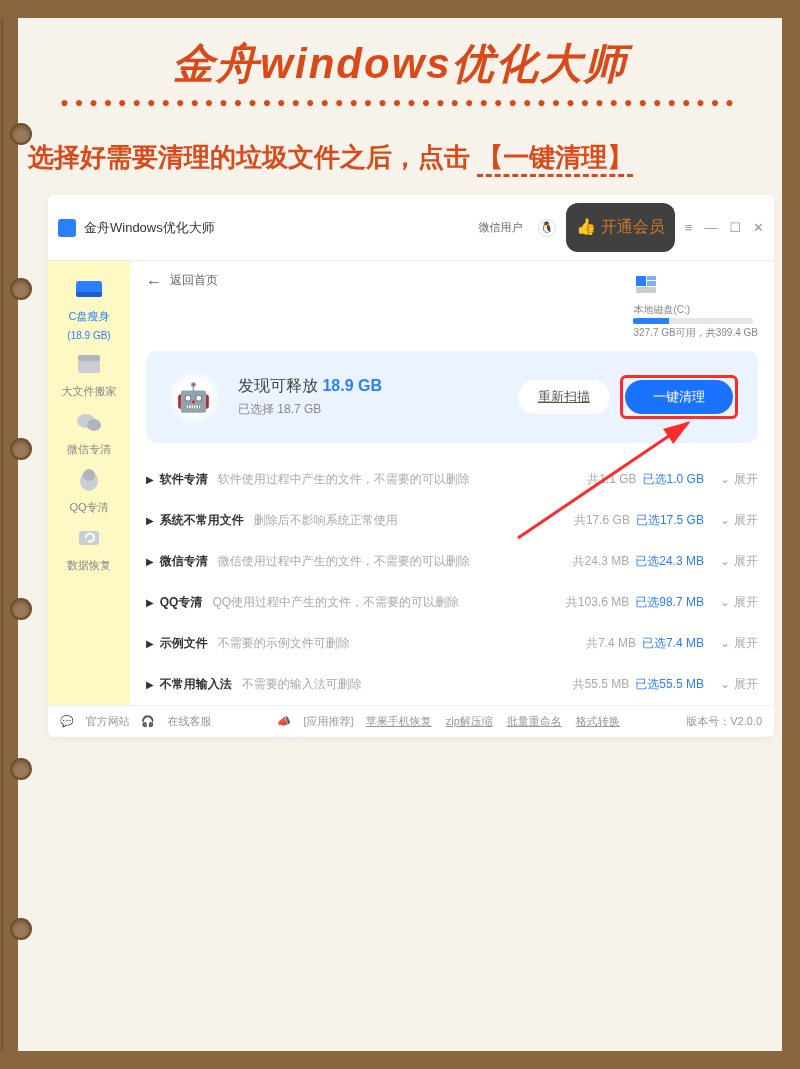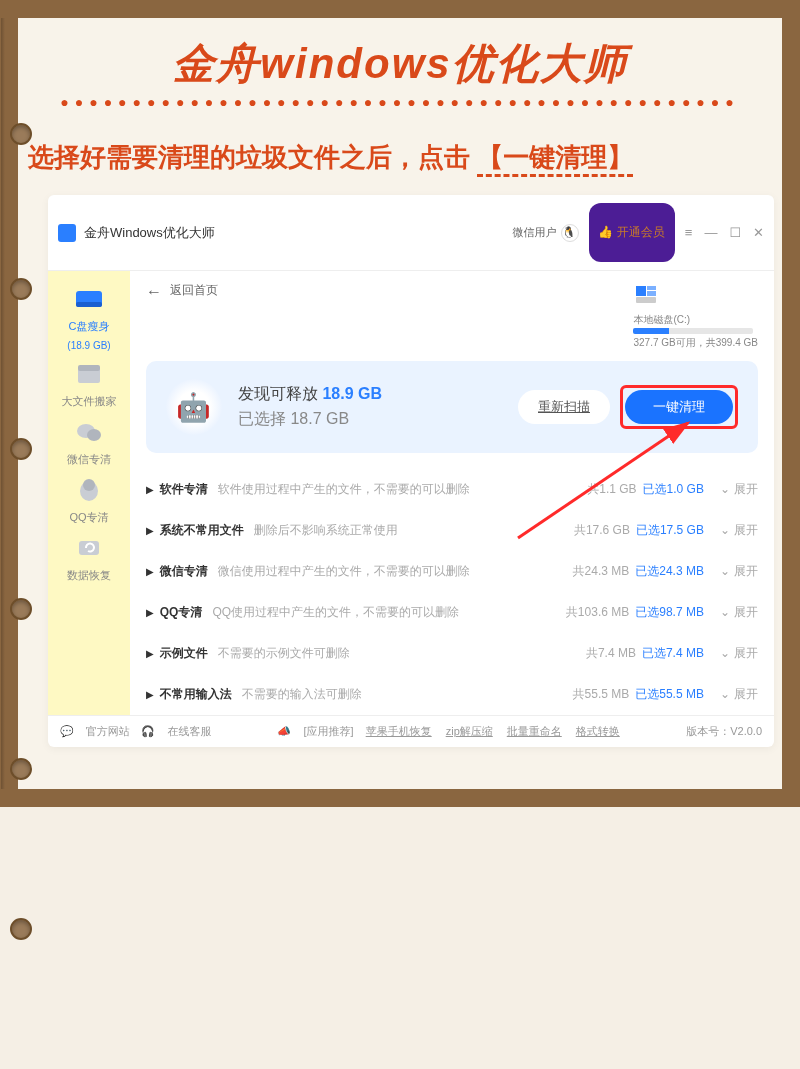--- a/index.html
+++ b/index.html
@@ -1,32 +1,32 @@
 <!DOCTYPE html>
 <html><head>
 <meta charset="utf-8">
 <style>
 * { margin: 0; padding: 0; box-sizing: border-box; font-family: "Microsoft YaHei", sans-serif; }
 body { width: 800px; height: 1069px; background: #f5efe5; position: relative; }
-.page { width: 800px; height: 807px; background: #f8f3ea; border: 18px solid #8a6640; position: relative; }
+.page { width: 800px; height: 1069px; background: #f8f3ea; border: 18px solid #8a6640; position: relative; }
 .page::before { content: ""; position: absolute; left: -17px; top: 0; width: 4px; height: 100%; background: linear-gradient(90deg, rgba(0,0,0,0.2), transparent); }
 .binding-hole { position: absolute; left: -8px; width: 22px; height: 22px; background: #9a7b5a; border-radius: 50%; border: 2px solid #6d4e2a; box-shadow: inset 0 2px 4px rgba(0,0,0,0.3); }
 .hole1 { top: 105px; } .hole2 { top: 260px; } .hole3 { top: 420px; } .hole4 { top: 580px; } .hole5 { top: 740px; } .hole6 { top: 900px; }
 .title { text-align: center; font-size: 42px; font-weight: 900; color: #d9491a; margin-top: 18px; letter-spacing: 2px; font-style: italic; }
 .dots { text-align: center; color: #d9491a; font-size: 14px; letter-spacing: 6px; margin-top: 2px; margin-bottom: 30px; overflow: hidden; white-space: nowrap; }
 .subtitle { font-size: 26px; color: #d9491a; font-weight: bold; margin-bottom: 12px; padding: 0 10px; }
 .key-action { border-bottom: 3px dashed #d9491a; padding-bottom: 2px; }
 .app-window { margin: 20px 8px 0 30px; background: #fff; border-radius: 6px; display: flex; flex-direction: column; font-size: 12px; box-shadow: 0 2px 8px rgba(0,0,0,0.05); }
 .titlebar { display: flex; align-items: center; padding: 8px 10px; border-bottom: 1px solid #eee; }
 .logo-sq { width: 18px; height: 18px; background: #2a7fff; border-radius: 3px; margin-right: 8px; }
 .app-title { font-size: 13px; color: #333; flex: 0 0 auto; }
 .tb-spacer { flex: 1; }
-.wx-user { font-size: 11px; color: #666; margin-right: 4px; text-align: center; }
+.wx-user { font-size: 11px; color: #666; margin-right: 16px; text-align: center; }
 .wx-avatar { width: 18px; height: 18px; border-radius: 50%; background: #fff; border: 1px solid #ddd; margin-right: 10px; display: inline-flex; align-items: center; justify-content: center; font-size: 11px; }
-.vip-btn { background: #4c1d95; color: #c87a2a; border-radius: 12px; padding: 21px 10px; font-size: 12px; margin-right: 10px; display: inline-flex; align-items: center; }
+.vip-btn { background: #404040; color: #c87a2a; border-radius: 12px; padding: 14px 10px; font-size: 16px; margin-right: 10px; display: inline-flex; align-items: center; }
 .winctl { display: flex; gap: 12px; color: #999; font-size: 13px; }
 .winctl span { cursor: pointer; }
 .body { display: flex; }
 .sidebar { width: 82px; background: #fef9c3; padding-top: 14px; display: flex; flex-direction: column; align-items: center; gap: 9px; }
 .side-item { display: flex; flex-direction: column; align-items: center; gap: 6px; color: #888; font-size: 11px; cursor: pointer; width: 100%; }
 .side-item.active { color: #2a7fff; }
 .side-ico { width: 32px; height: 28px; display: flex; align-items: center; justify-content: center; }
 .side-sub { font-size: 10px; color: #888; }
 .side-item.active .side-sub { color: #2a7fff; }
 .main { flex: 1; padding: 10px 16px 0 16px; }
@@ -36,21 +36,21 @@
 .disk-info { margin-left: auto; display: flex; gap: 6px; align-items: flex-start; flex-direction: column; }
 .disk-ico { width: 26px; height: 26px; display: flex; align-items: center; justify-content: center; }
 .disk-meta { font-size: 10px; color: #888; line-height: 1.3; }
 .disk-bar { width: 120px; height: 6px; background: #e6e6e6; border-radius: 2px; margin: 2px 0; overflow: hidden; }
 .disk-bar-fill { width: 30%; height: 100%; background: #2a7fff; }
 .summary-card { background: #eaf3ff; border-radius: 10px; padding: 18px 20px; margin-top: 12px; display: flex; align-items: center; }
 .robot { width: 56px; height: 56px; border-radius: 50%; background: radial-gradient(circle, #fff 40%, #d8e8ff 100%); display: flex; align-items: center; justify-content: center; margin-right: 16px; font-size: 28px; }
 .summary-txt { flex: 1; }
 .summary-line1 { font-size: 16px; color: #444; }
 .summary-amount { color: #2a7fff; font-weight: bold; }
-.summary-line2 { font-size: 16px; color: #888; margin-top: 4px; }
+.summary-line2 { font-size: 12px; color: #888; margin-top: 4px; }
 .rescan-btn { background: #fff; color: #555; border-radius: 18px; padding: 8px 20px; font-size: 13px; margin-right: 10px; cursor: pointer; text-decoration: underline; }
 .clean-btn { background: #1a73ff; color: #fff; border-radius: 18px; padding: 8px 28px; font-size: 13px; cursor: pointer; }
 .highlight-box { border: 3px solid #ff2a2a; border-radius: 6px; padding: 2px; }
 .groups { margin-top: 16px; }
 .group-row { display: flex; align-items: center; padding: 12px 0; font-size: 12px; }
 .tri { color: #333; margin-right: 6px; font-size: 10px; }
 .g-name { font-weight: bold; color: #333; margin-right: 10px; white-space: nowrap; }
 .g-desc { color: #aaa; flex: 1; white-space: nowrap; overflow: hidden; text-overflow: ellipsis; }
 .g-total { color: #aaa; margin-right: 6px; white-space: nowrap; }
 .g-sel { color: #2a7fff; margin-right: 16px; white-space: nowrap; }

